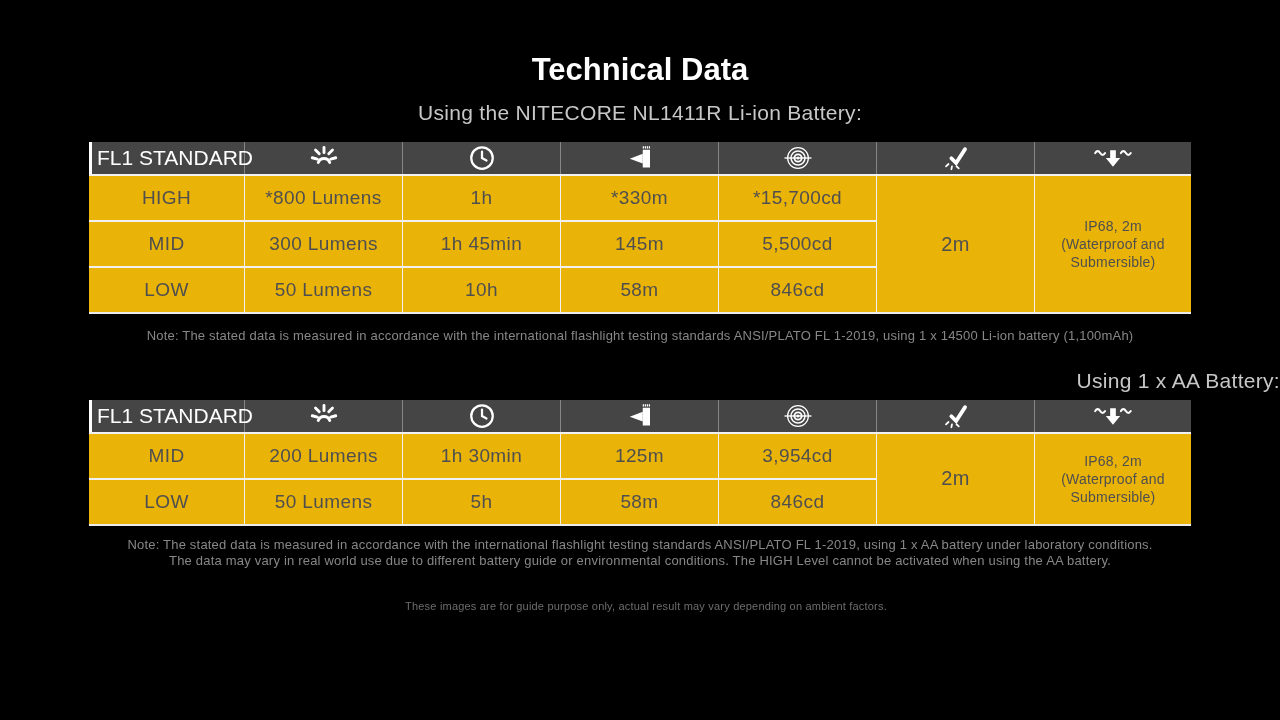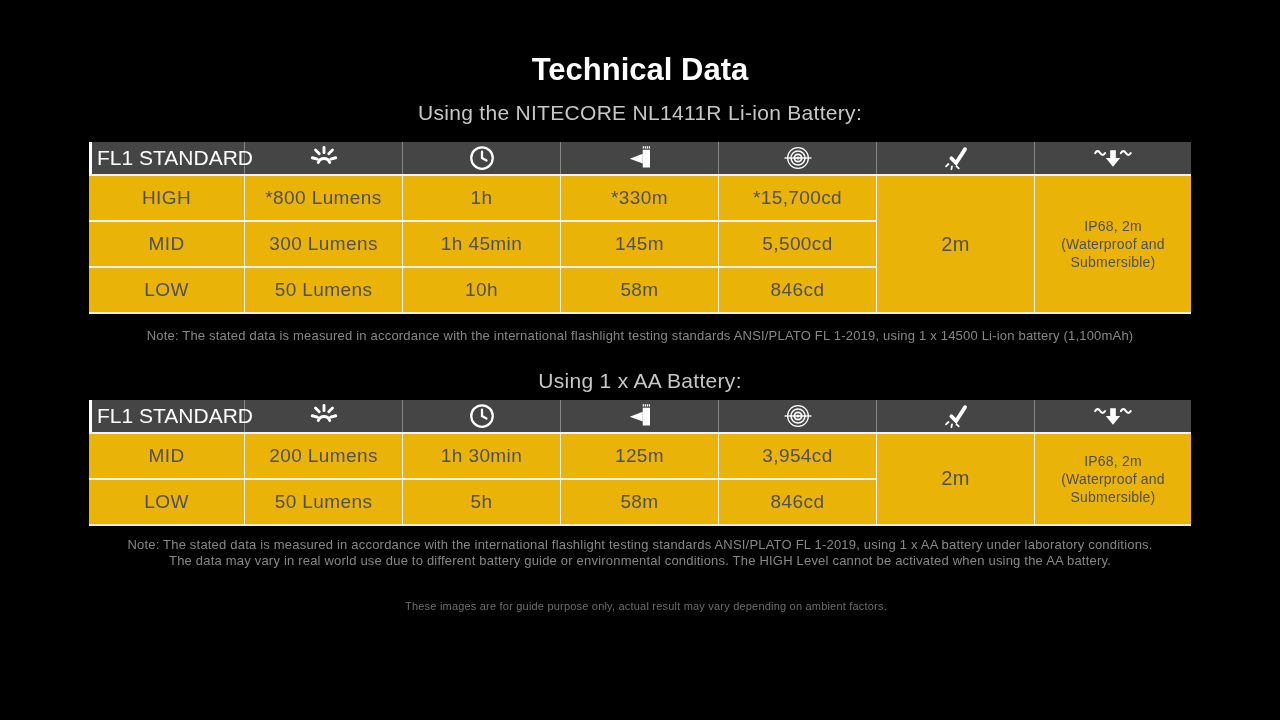--- a/index.html
+++ b/index.html
@@ -20,21 +20,21 @@
     letter-spacing: 0px;
   }
   .section-heading {
     text-align: center;
     color: #c7c7c7;
     font-size: 21px;
     font-weight: 400;
     letter-spacing: 0.3px;
   }
   .section-heading.first { margin-top: 13px; }
-  .section-heading.second { margin-top: 25px; }
+  .section-heading.second { margin-top: 25px; text-align: right; }
 
   table.spec-table {
     border-collapse: separate;
     border-spacing: 0;
     table-layout: fixed;
     width: 1102px;
     margin: 0 auto;
     border-bottom: 2px solid #ececec;
   }
   table.spec-table.t1 { margin-top: 17px; }

